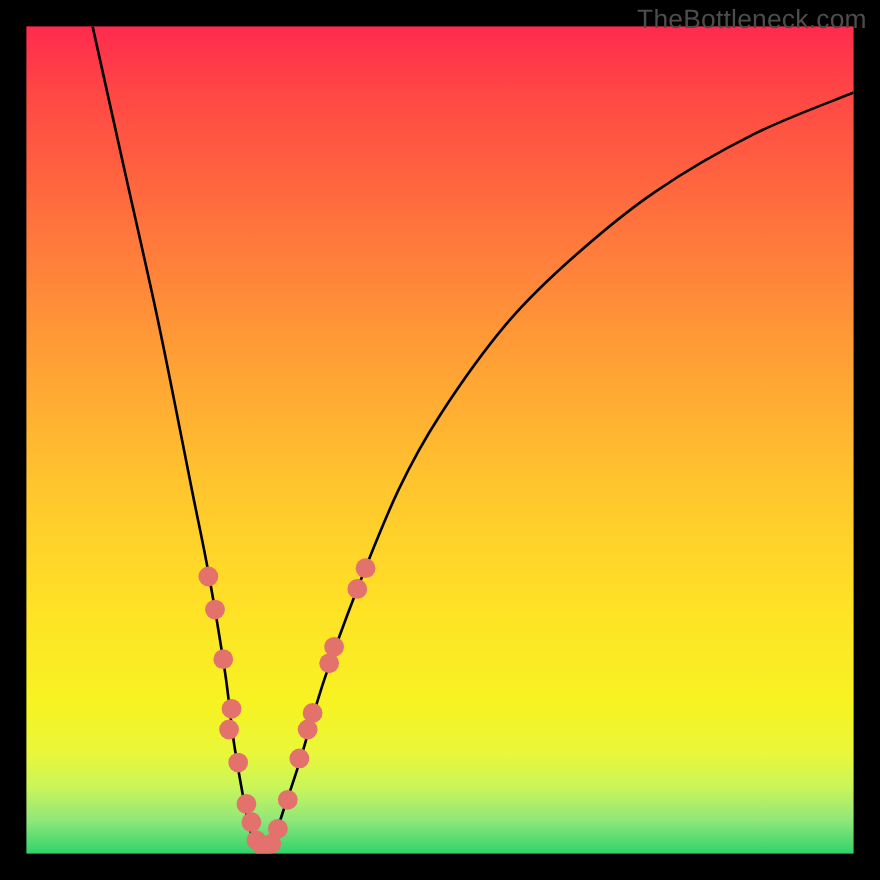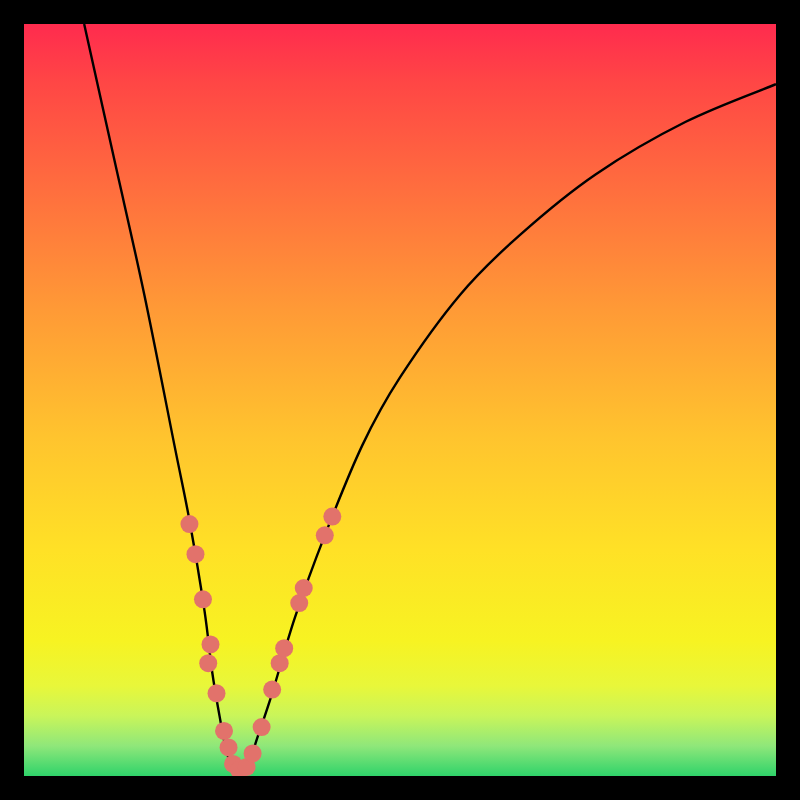--- a/index.html
+++ b/index.html
@@ -82,13 +82,14 @@
           <circle cx="248.16" cy="665.52" r="9" fill="#e2726b" stroke="#d65f58" stroke-width="0"></circle>
           <circle cx="255.68" cy="639.20" r="9" fill="#e2726b" stroke="#d65f58" stroke-width="0"></circle>
           <circle cx="260.19" cy="624.16" r="9" fill="#e2726b" stroke="#d65f58" stroke-width="0"></circle>
           <circle cx="275.23" cy="579.04" r="9" fill="#e2726b" stroke="#d65f58" stroke-width="0"></circle>
           <circle cx="279.74" cy="564.00" r="9" fill="#e2726b" stroke="#d65f58" stroke-width="0"></circle>
           <circle cx="300.80" cy="511.36" r="9" fill="#e2726b" stroke="#d65f58" stroke-width="0"></circle>
           <circle cx="308.32" cy="492.56" r="9" fill="#e2726b" stroke="#d65f58" stroke-width="0"></circle>
         </g>
     </svg>
   </div>
+  <div class="watermark">TheBottleneck.com</div>
 </div>
 
 </body></html>

